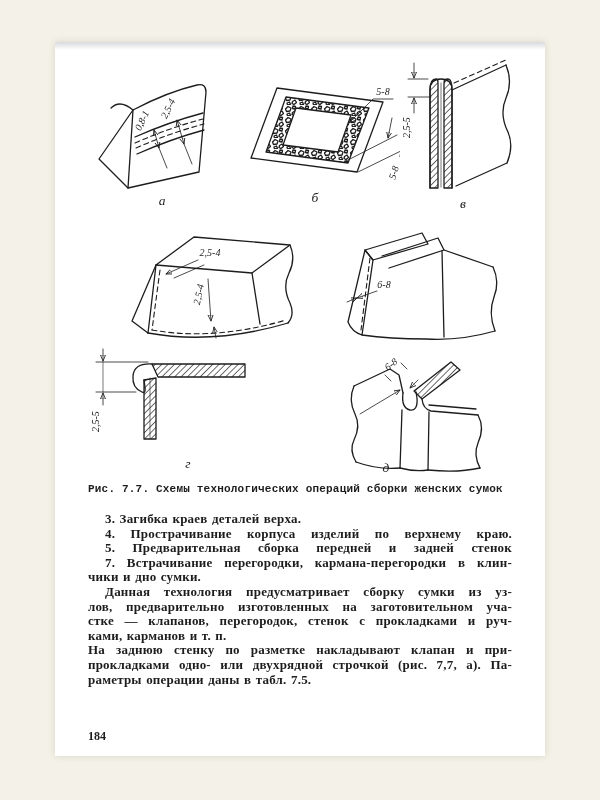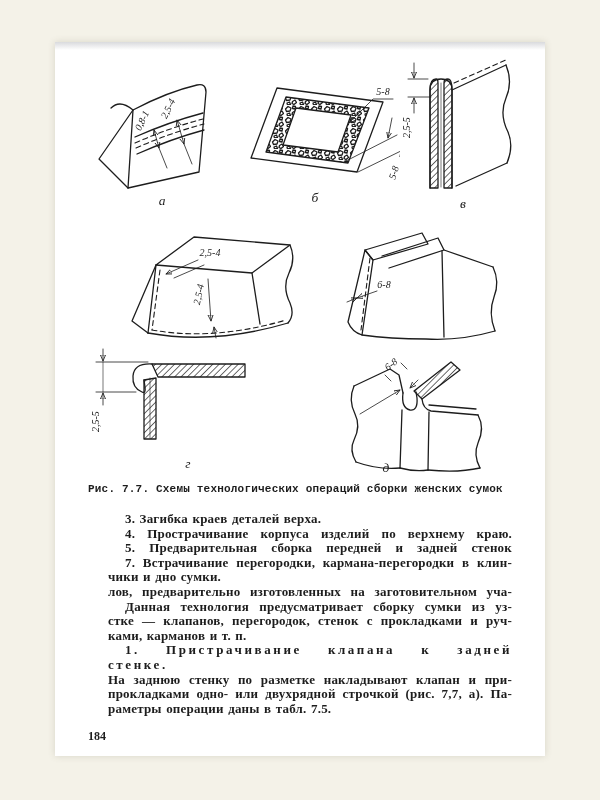--- a/index.html
+++ b/index.html
@@ -29,21 +29,21 @@
   svg text.lbl{font-size:13.5px;}
   .caption{
     position:absolute;left:33px;top:441px;width:424px;
     font-size:11px;font-weight:bold;letter-spacing:0.2px;font-family:Liberation Mono, monospace;
   }
   .bodytext{
     position:absolute;left:33px;top:470px;width:424px;
     font-size:13px;font-weight:bold;line-height:14.6px;
     letter-spacing:0.2px;word-spacing:1px;
   }
-  .ln{text-align:justify;margin-left:20px;}
+  .ln{text-align:justify;}
   .ln.fill{text-align-last:justify;}
   .ln.ind{text-indent:17px;}
   .ln.sp{letter-spacing:2.6px;word-spacing:4px;}
   .pagenum{
     position:absolute;left:33px;top:687px;
     font-size:12px;font-weight:bold;
   }
 </style>
 </head>
 <body>
@@ -184,24 +184,23 @@
   </svg>
 
   <div class="caption">Рис. 7.7. Схемы технологических операций сборки женских сумок</div>
 
   <div class="bodytext">
     <div class="ln ind">3. Загибка краев деталей верха.</div>
     <div class="ln ind fill">4. Прострачивание корпуса изделий по верхнему краю.</div>
     <div class="ln ind fill">5. Предварительная сборка передней и задней стенок</div>
     <div class="ln ind fill">7. Встрачивание перегородки, кармана-перегородки в клин-</div>
     <div class="ln">чики и дно сумки.</div>
+    <div class="ln ind fill">Данная технология предусматривает сборку сумки из уз-</div>
     <div class="ln fill">лов, предварительно изготовленных на заготовительном уча-</div>
-    <div class="ln ind fill">Данная технология предусматривает сборку сумки из уз-</div>
     <div class="ln fill">стке — клапанов, перегородок, стенок с прокладками и руч-</div>
     <div class="ln">ками, карманов и т. п.</div>
-    <div class="ln ind fill sp">1. Пристрачивание клапана к задней стенке.</div>
     <div class="ln fill">На заднюю стенку по разметке накладывают клапан и при-</div>
     <div class="ln fill">прокладками одно- или двухрядной строчкой (рис. 7,7, а). Па-</div>
     <div class="ln">раметры операции даны в табл. 7.5.</div>
   </div>
 
   <div class="pagenum">184</div>
 </div>
 
 </body></html>

